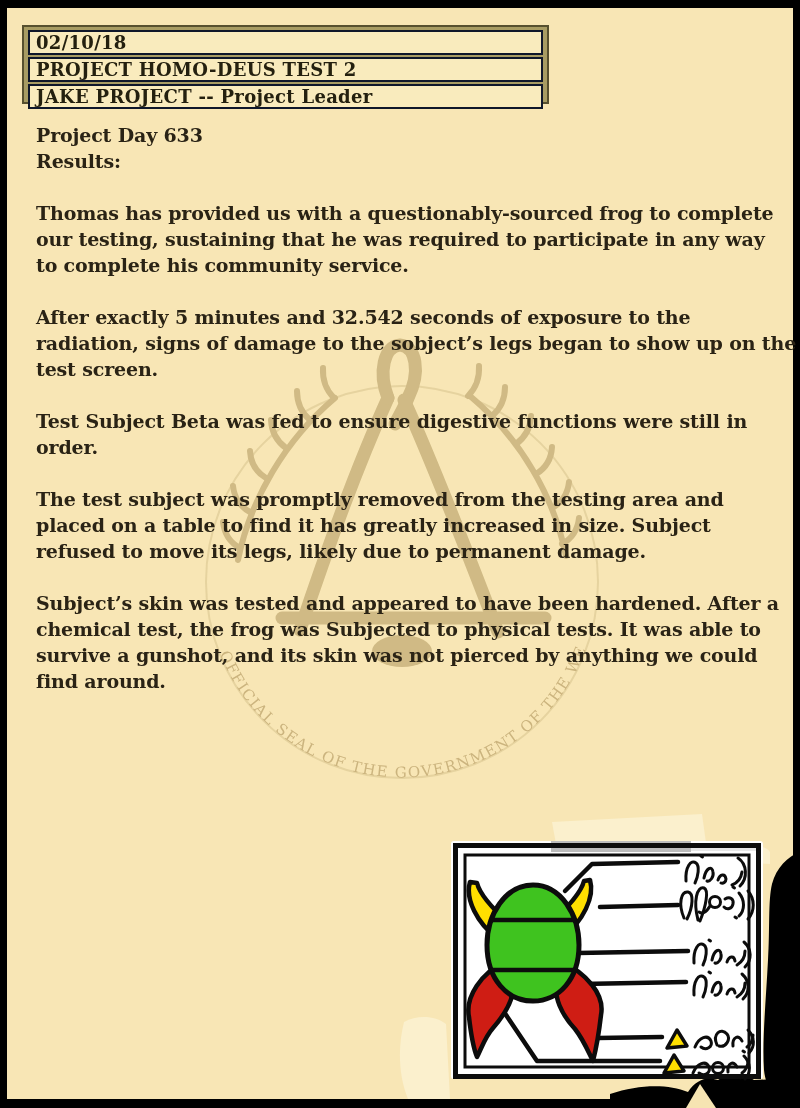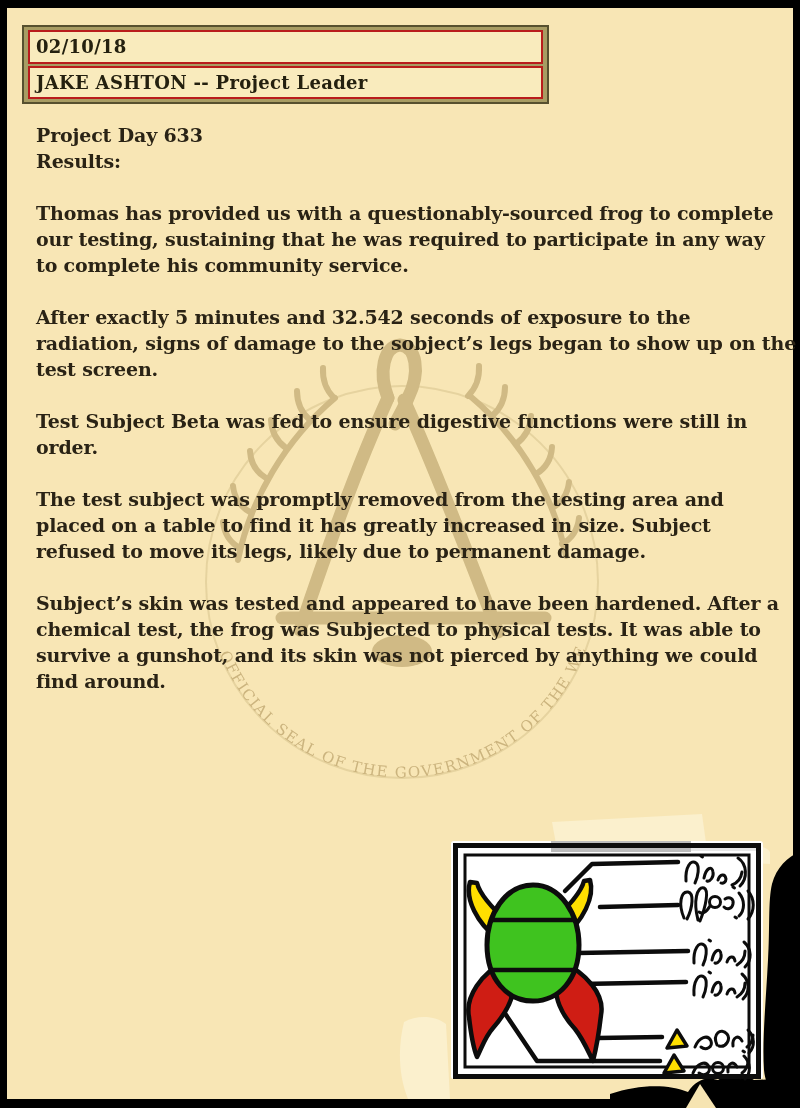--- a/index.html
+++ b/index.html
@@ -4,21 +4,21 @@
 <style>
   html,body{margin:0;padding:0;background:#222;}
   .page{position:relative;width:800px;height:1108px;background:#000;overflow:hidden;
         font-family:"DejaVu Serif","Liberation Serif",serif;}
   .paper{position:absolute;left:7px;top:8px;width:786px;height:1091px;background:#f8e6b5;}
   .bg-art{position:absolute;left:0;top:0;z-index:1;}
   
   .idbox{position:absolute;left:22px;top:25px;width:527px;height:79px;z-index:2;
          box-sizing:border-box;background:#a89c63;border:2px solid #57502f;
          padding:3px 4px;display:flex;flex-direction:column;gap:2px;}
-  .idrow{flex:1;box-sizing:border-box;background:#f9ebbd;border:2px solid #b91c1c;
+  .idrow{flex:1;box-sizing:border-box;background:#f9ebbd;border:2px solid #0f172a;
          display:flex;align-items:center;padding:0 6px;
          font-weight:bold;font-size:18px;color:#24200f;letter-spacing:.3px;white-space:pre;}
   
   .report{position:absolute;left:36px;top:122px;width:772px;z-index:2;
           font-weight:bold;font-size:19px;line-height:26px;color:#2a2315;letter-spacing:-.15px;}
   .fieldrow{display:flex;height:26px;}
   .flabel{width:150px;flex:none;}
   .para{white-space:pre-wrap;margin:26px 11px 0 0;}
   .card{position:absolute;left:451px;top:841px;z-index:3;}
 </style>
@@ -74,21 +74,22 @@
 
     <g fill="#000000">
       <path d="M800 852 C788 856 776 868 772 884 C768 900 770 930 768 960 C766 1000 762 1040 764 1070 C766 1090 776 1102 800 1104 Z"></path>
       <path d="M610 1094 C640 1084 668 1084 688 1092 C696 1080 706 1076 718 1080 C728 1072 744 1072 754 1080 L800 1078 L800 1108 L610 1108 Z"></path>
     </g>
     <path d="M686 1108 L700 1084 L716 1108 Z" fill="#f6e4b2"></path>
   </svg>
 
   <div class="idbox">
     <div class="idrow">02/10/18</div>
-    <div class="idrow">JAKE ASHTON -- Project Leader</div>
+    <div class="idrow">PROJECT HOMO-DEUS TEST 2</div>
+    <div class="idrow">JAKE PROJECT -- Project Leader</div>
   </div>
 
   <div class="report">
     <div>Project Day 633</div>
     <div class="fieldrow">
       <span class="flabel">Results:</span>
     </div>
     <div class="para">Thomas has provided us with a questionably-sourced frog to complete
 our testing, sustaining that he was required to participate in any way
 to complete his community service.</div>

